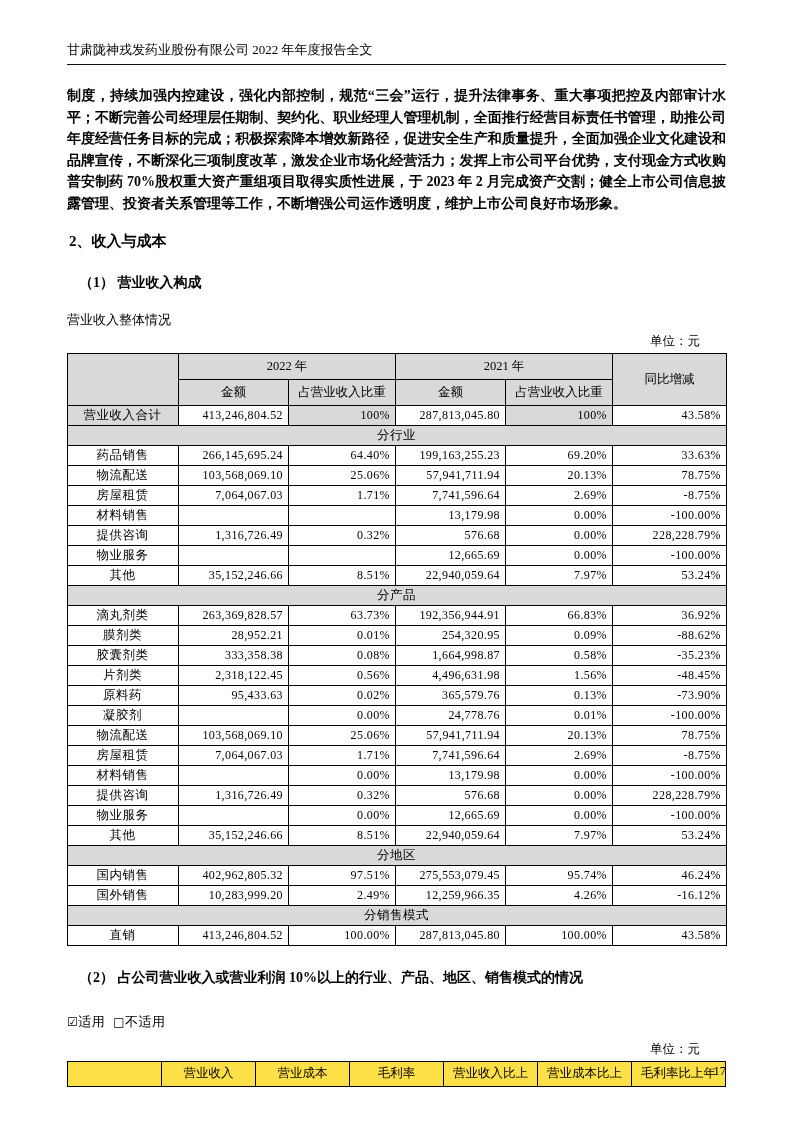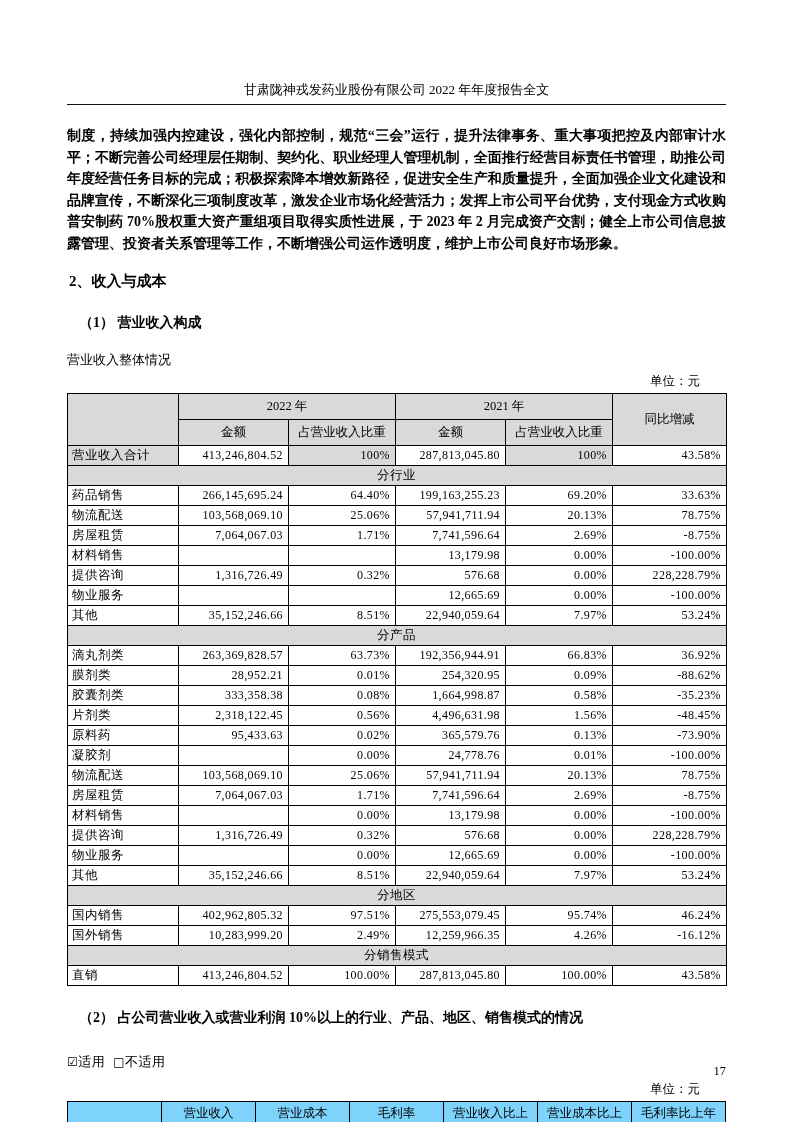--- a/index.html
+++ b/index.html
@@ -8,26 +8,25 @@
     width:793px;height:1122px;
     background:#ffffff;
     font-family:"Liberation Serif","DejaVu Serif",serif;
     color:#000;
     overflow:hidden;
     box-sizing:border-box;
   }
   .content{margin:0 67px;width:659px;}
   .doc-header{
     padding-top:42px;
-    text-align:center;
+    text-align:left;
     font-size:13px;
     line-height:16px;
     padding-bottom:6px;
     border-bottom:1.5px solid #111;
-    margin-top:40px;
   }
   .body-par{
     margin:20px 0 0 0;
     font-size:14px;
     line-height:21.6px;
     text-align:justify;
     text-justify:inter-ideograph;
     font-weight:bold;
   }
   h2.sec{
@@ -54,33 +53,33 @@
     padding:0 2px;
   }
   .rev-table td{
     height:19px;
     font-size:12px;
     padding:0 5px 0 4px;
     white-space:nowrap;
     overflow:hidden;
   }
   .rev-table td.num-cell{text-align:right;letter-spacing:0.4px;}
-  .rev-table td.label-cell{text-align:left;font-size:12.5px;letter-spacing:0.5px;}
+  .rev-table td.label-cell{text-align:center;font-size:12.5px;letter-spacing:0.5px;}
   .rev-table td.section-cell{
     background:#d9d9d9;
     text-align:center;
     font-size:12.5px;
     letter-spacing:0.5px;
   }
   .rev-table td.shaded{background:#d9d9d9;}
   .applicable{margin-top:26px;font-size:13px;letter-spacing:0.5px;}
   .applicable .box{font-family:"DejaVu Sans",sans-serif;font-size:12px;}
   .applicable .gap{display:inline-block;width:8px;}
   .margin-table th{
-    background:#7dd3fc;
+    background:#fde047;
     font-size:12.5px;
     height:24px;
     text-align:center;
     padding:0 1px;
     white-space:nowrap;
     overflow:hidden;
   }
   .page-number{
     position:absolute;
     right:67px;

